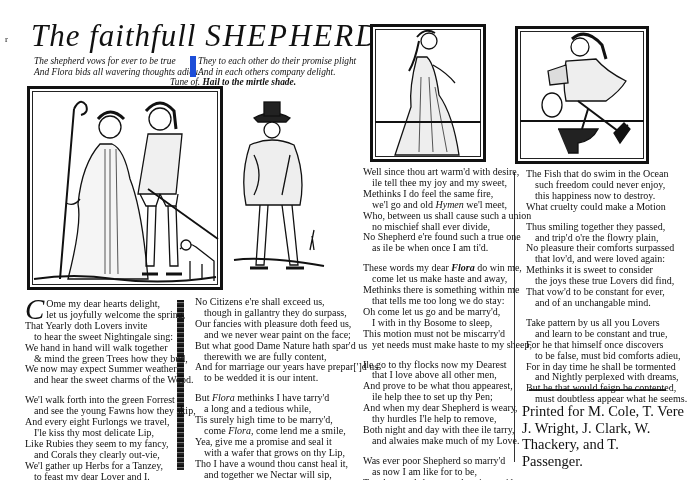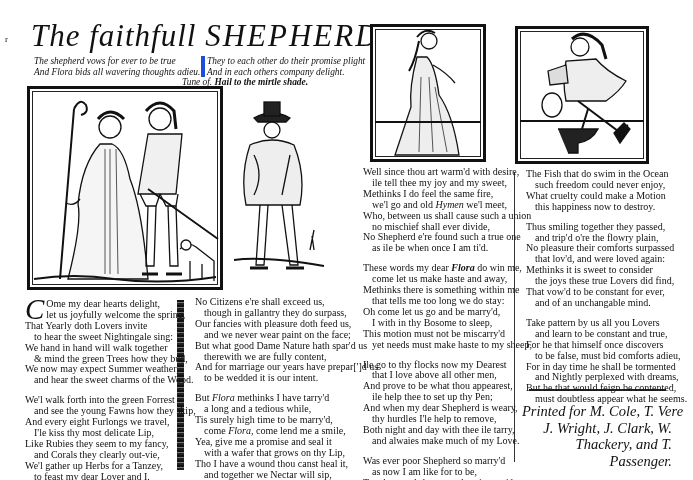--- a/index.html
+++ b/index.html
@@ -4,41 +4,41 @@
 <style>
   html, body { margin: 0; padding: 0; background: #ffffff; }
   body { width: 693px; height: 480px; position: relative; overflow: hidden;
          font-family: "Liberation Serif", "DejaVu Serif", serif; color: #111; }
   .abs { position: absolute; }
   .title { left: 31px; top: 20px; font-size: 31px; font-style: italic; letter-spacing: 1px; white-space: nowrap; line-height: 1; }
   .title .caps { letter-spacing: 2px; }
   .mark { left: 5px; top: 34px; font-size: 9px; }
   .sub { font-size: 9.4px; font-style: italic; line-height: 10.5px; white-space: nowrap; }
   .sub-left { left: 34px; top: 56px; }
-  .sub-right { left: 201px; top: 56px; border-left: 4px solid #1d4ed8; padding-left: 2px; }
-  .tune { left: 182px; top: 77px; font-size: 9.4px; font-style: italic; white-space: nowrap; }
+  .sub-right { left: 190px; top: 56px; border-left: 6px solid #1d4ed8; padding-left: 2px; }
+  .tune { left: 170px; top: 77px; font-size: 9.4px; font-style: italic; white-space: nowrap; }
   .tune b { font-weight: bold; }
 
   .woodcut { background: #fff; border: 3px solid #111; box-shadow: inset 0 0 0 2px #fff, inset 0 0 0 3px #222; overflow: hidden; }
   .woodcut svg { width: 100%; height: 100%; display: block; }
   .noframe { overflow: hidden; }
   .noframe svg { width: 100%; height: 100%; display: block; }
 
   .col { font-size: 10px; line-height: 10.9px; white-space: nowrap; }
   .col .l { display: block; }
   .col .in { padding-left: 9px; }
   .col .gap { height: 9px; }
   .col i { font-style: italic; text-align: center; }
   .dropcap { float: left; font-size: 29px; line-height: 21px; margin: 0 2px 0 0; font-style: italic; }
 
   .vrule { background: repeating-linear-gradient(0deg, #222 0 2px, #777 2px 3px, #111 3px 5px); }
   .thinrule { background: #333; width: 1px; }
   .hrule { background: #222; height: 2px; }
 
-  .imprint { font-style: italic; font-size: 14.5px; line-height: 16.5px; text-align: right; white-space: nowrap; }
+  .imprint { font-size: 14.5px; line-height: 16.5px; text-align: left; white-space: nowrap; }
 </style>
 </head>
 <body>
 
 <div class="abs mark">r</div>
 <h1 class="abs title" style="margin:0;font-weight:normal;">
   <span>The faithfull </span><span class="caps">SHEPHERD.</span>
 </h1>
 
 <div class="abs sub sub-left">
@@ -219,22 +219,22 @@
     <span class="l in">as now I am like for to be,</span>
     <span class="l">Ten thousands have surely miscarry'd,</span>
 
   </div>
 </div>
 
 <div class="abs col" style="left:526px; top:169px;">
   <div>
     <span class="l">The Fish that do swim in the Ocean</span>
     <span class="l in">such freedom could never enjoy,</span>
+    <span class="l in">this happiness now to destroy.</span>
     <span class="l">What cruelty could make a Motion</span>
-    <span class="l in">this happiness now to destroy.</span>
   </div>
   <div class="gap"></div>
   <div>
     <span class="l">Thus smiling together they passed,</span>
     <span class="l in">and trip'd o're the flowry plain,</span>
     <span class="l">No pleasure their comforts surpassed</span>
     <span class="l in">that lov'd, and were loved again:</span>
     <span class="l">Methinks it is sweet to consider</span>
     <span class="l in">the joys these true Lovers did find,</span>
     <span class="l">That vow'd to be constant for ever,</span>

